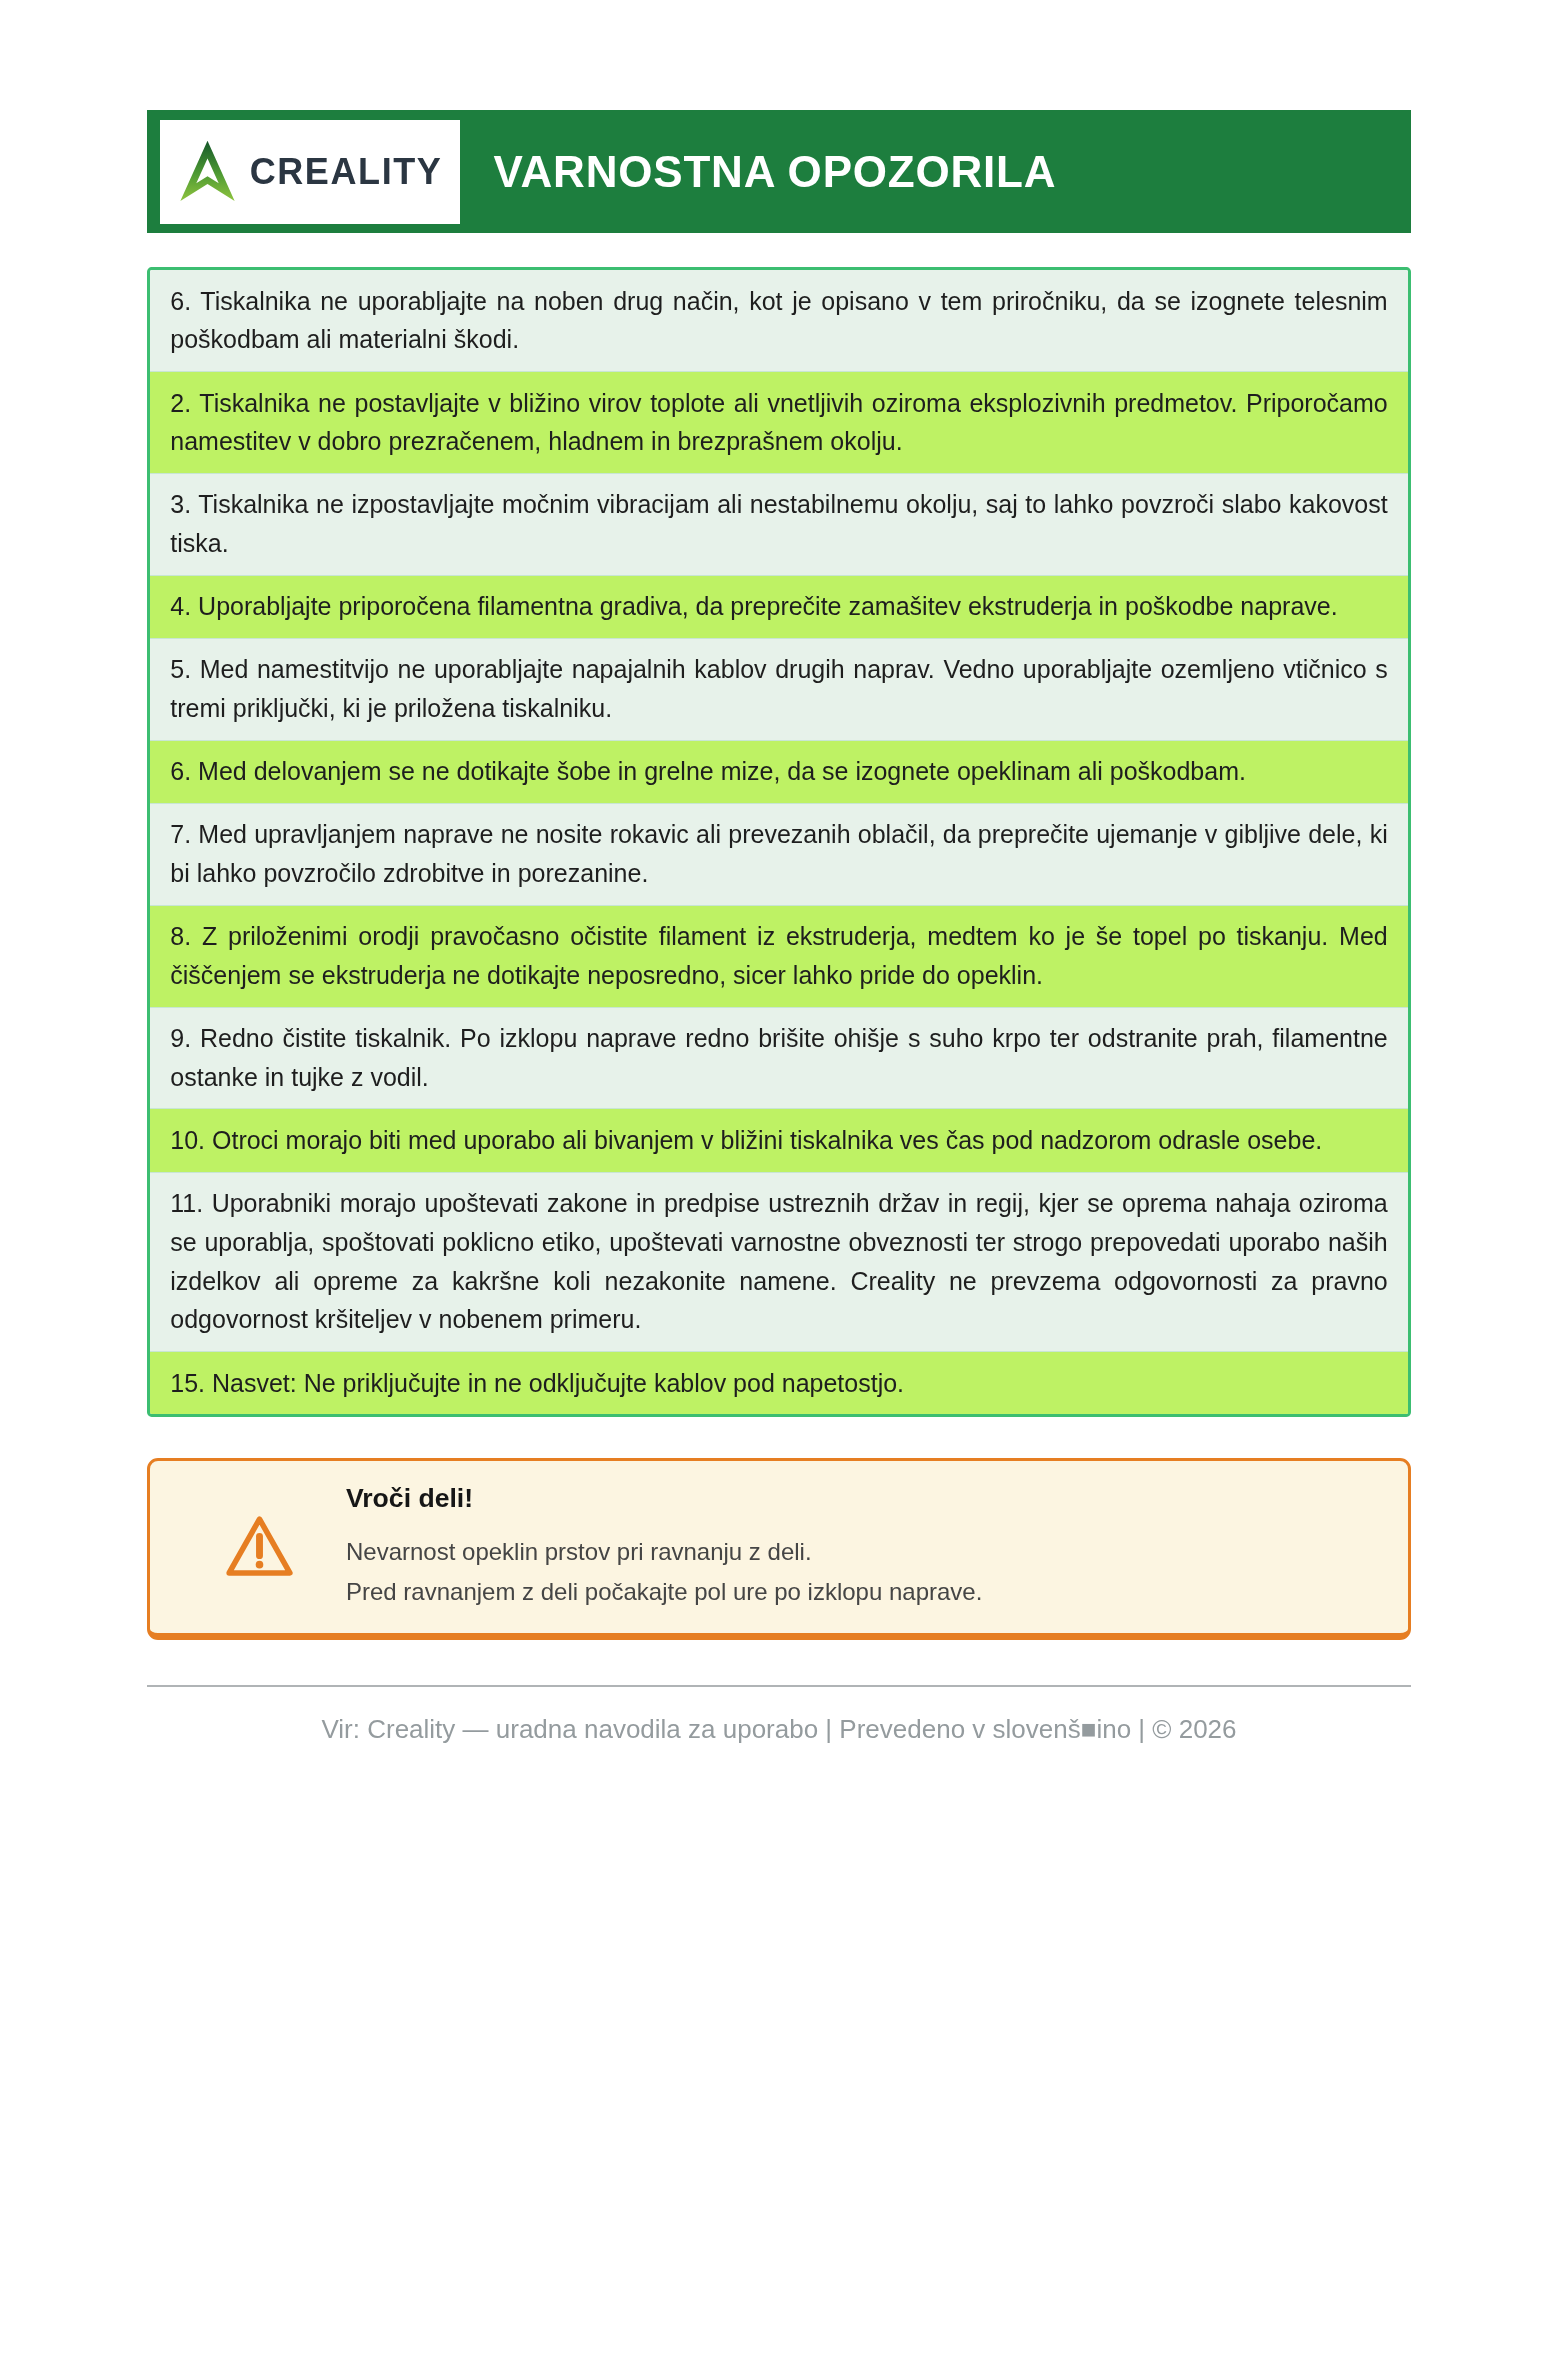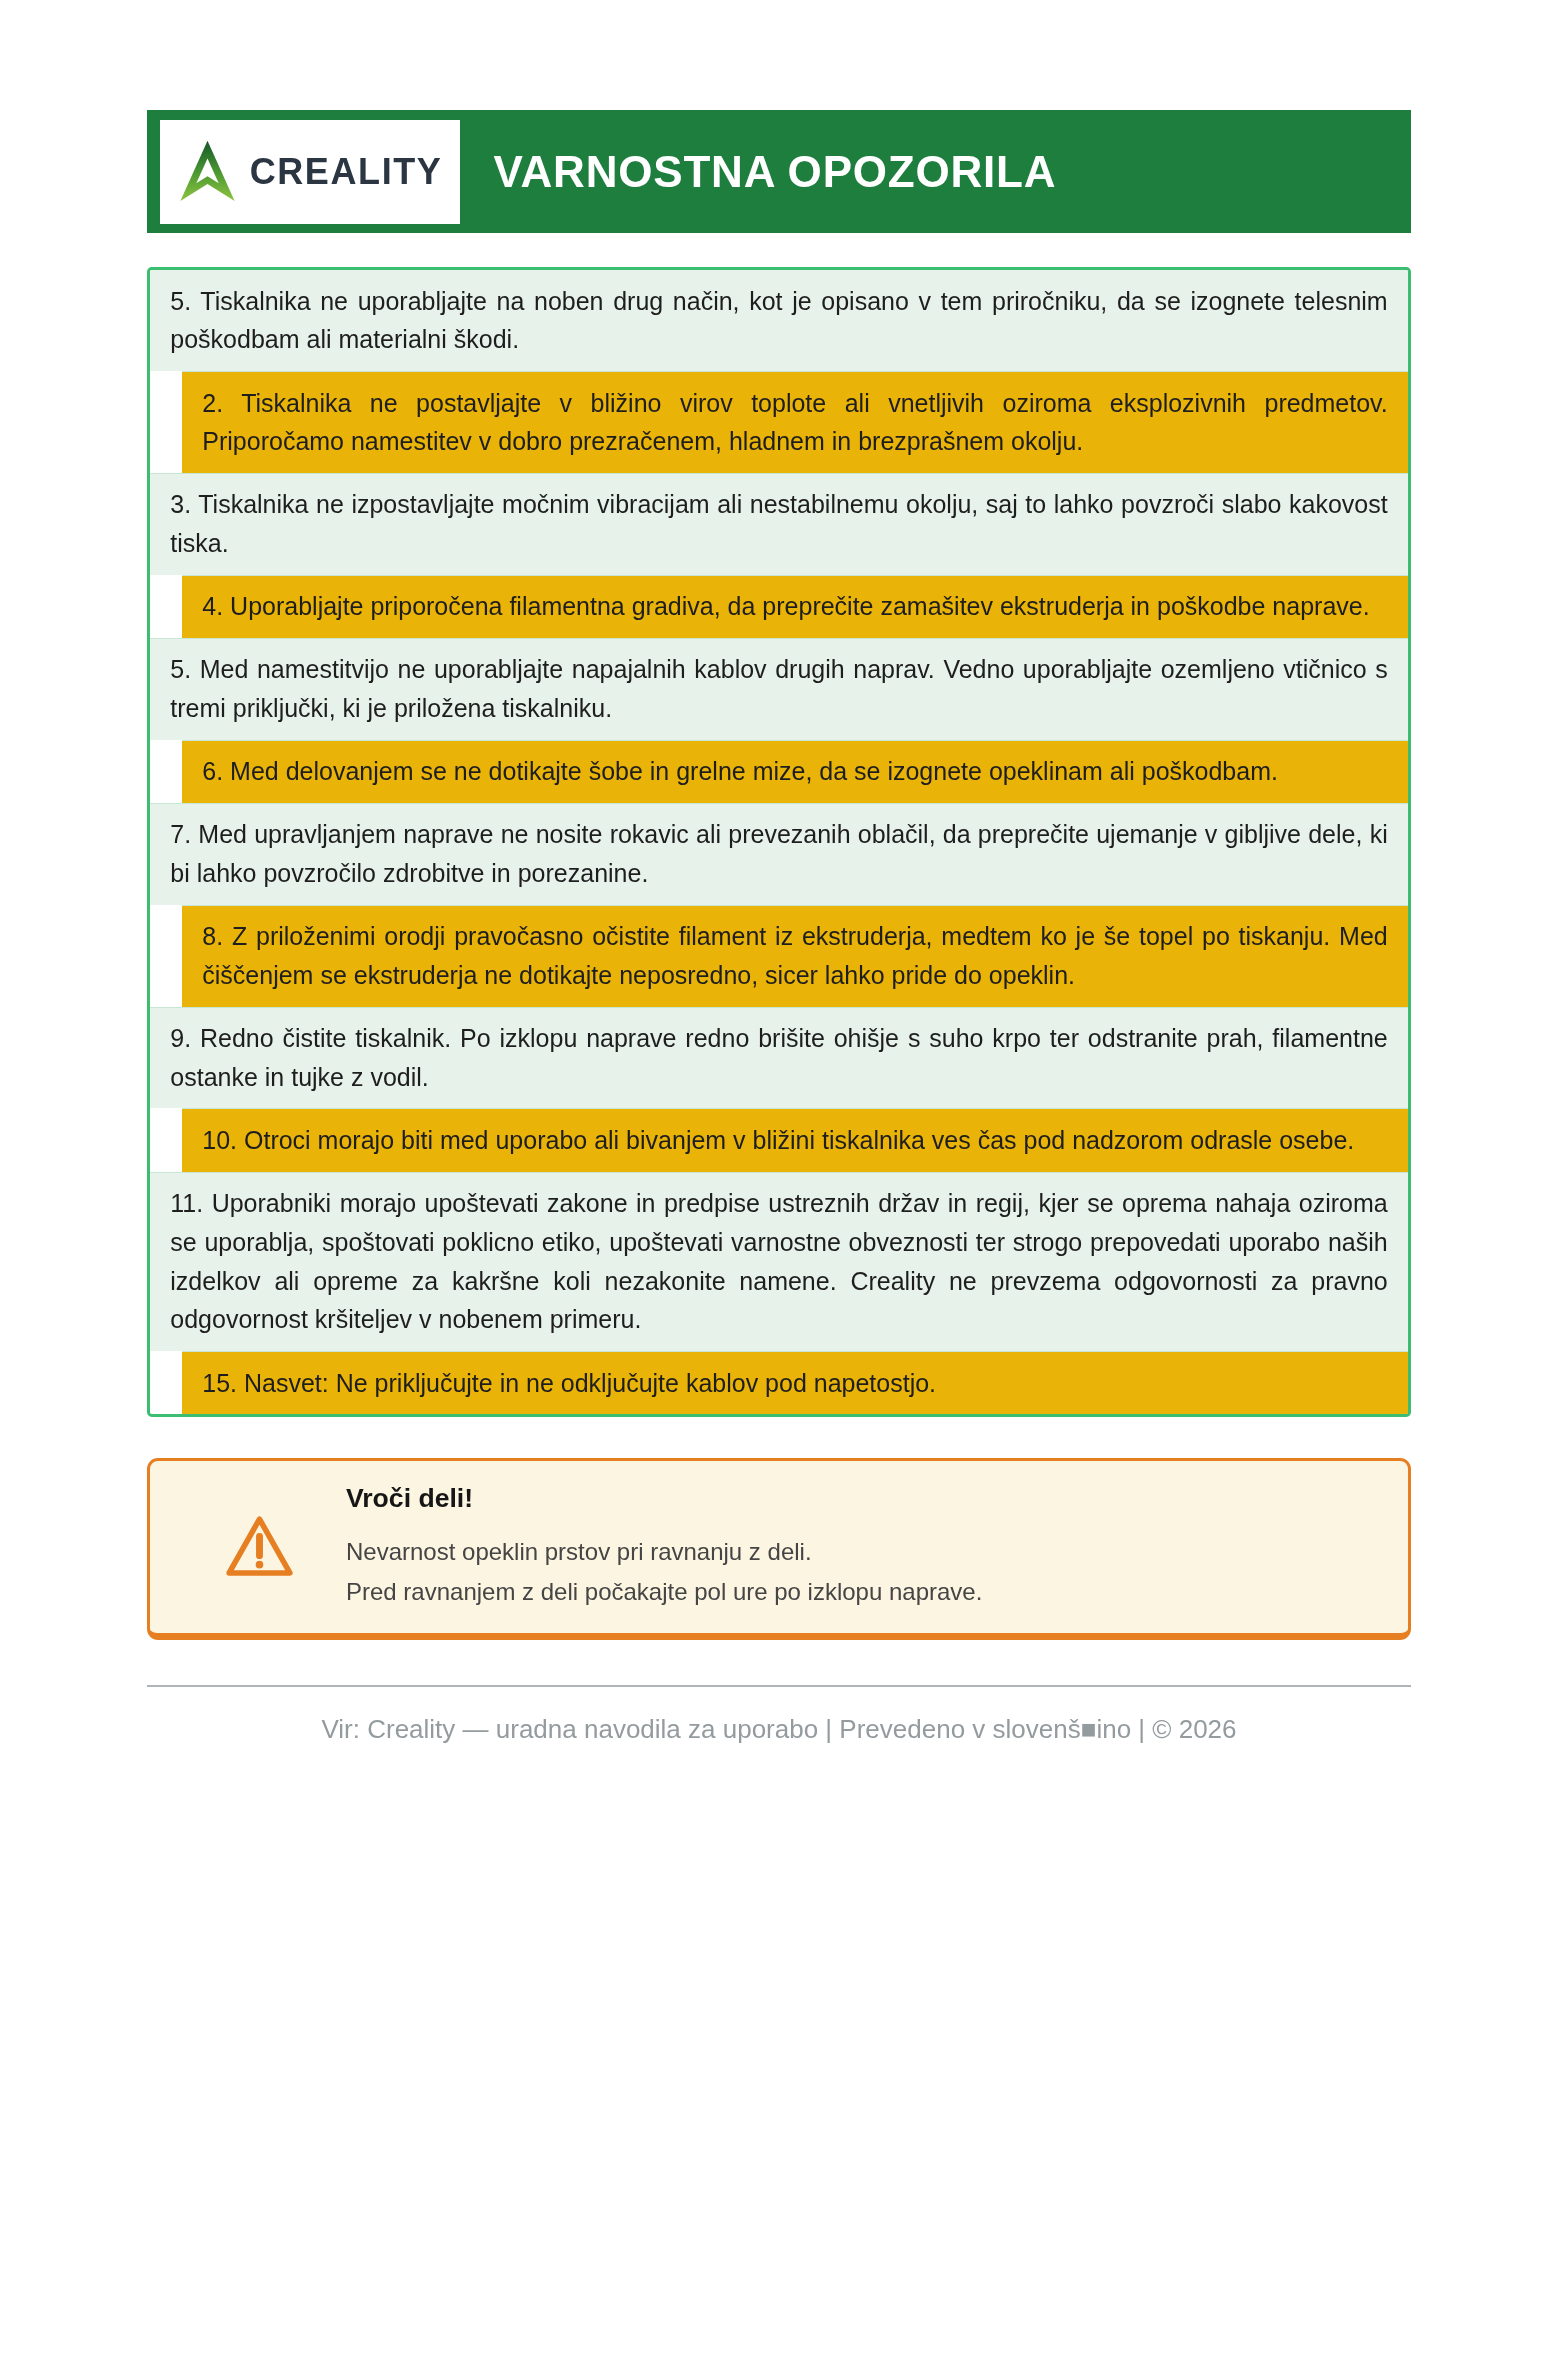--- a/index.html
+++ b/index.html
@@ -61,21 +61,21 @@
     overflow: hidden;
   }
   .row {
     font-size: 25px;
     line-height: 1.55;
     padding: 11.7px 20.3px;
     text-align: justify;
     color: var(--text-dark, #1e1e1e);
   }
   .row.odd { background: var(--row-green, #e7f2ea); }
-  .row.even { background: #eab308; margin-left: 32px; }
+  .row.even { background: #bef264; }
   .row + .row { border-top: 1.6px solid #c8e6d4; }
   
   .warning-box {
     margin-top: 41px;
     border: 3.1px solid var(--orange, #e67e22);
     border-bottom-width: 7px;
     border-radius: 11px;
     background: var(--warning-bg, #fcf5e1);
     display: flex;
     align-items: center;
@@ -126,21 +126,21 @@
           </defs>
           <path fill-rule="evenodd" fill="url(#crealityGrad)" d="M50,3 L96,105 L50,76 L4,105 Z  M50,33 L69,75 L50,63 L31,75 Z"></path>
         </svg>
       </span>
       <span class="logo-wordmark">CREALITY</span>
     </div>
     <div class="page-title">VARNOSTNA OPOZORILA</div>
   </div>
 
   <div class="safety-list">
-      <div class="row odd">5. Tiskalnika ne uporabljajte na noben drug način, kot je opisano v tem priročniku, da se izognete telesnim poškodbam ali materialni škodi.</div>
+      <div class="row odd">6. Tiskalnika ne uporabljajte na noben drug način, kot je opisano v tem priročniku, da se izognete telesnim poškodbam ali materialni škodi.</div>
       <div class="row even">2. Tiskalnika ne postavljajte v bližino virov toplote ali vnetljivih oziroma eksplozivnih predmetov. Priporočamo namestitev v dobro prezračenem, hladnem in brezprašnem okolju.</div>
       <div class="row odd">3. Tiskalnika ne izpostavljajte močnim vibracijam ali nestabilnemu okolju, saj to lahko povzroči slabo kakovost tiska.</div>
       <div class="row even">4. Uporabljajte priporočena filamentna gradiva, da preprečite zamašitev ekstruderja in poškodbe naprave.</div>
       <div class="row odd">5. Med namestitvijo ne uporabljajte napajalnih kablov drugih naprav. Vedno uporabljajte ozemljeno vtičnico s tremi priključki, ki je priložena tiskalniku.</div>
       <div class="row even">6. Med delovanjem se ne dotikajte šobe in grelne mize, da se izognete opeklinam ali poškodbam.</div>
       <div class="row odd">7. Med upravljanjem naprave ne nosite rokavic ali prevezanih oblačil, da preprečite ujemanje v gibljive dele, ki bi lahko povzročilo zdrobitve in porezanine.</div>
       <div class="row even">8. Z priloženimi orodji pravočasno očistite filament iz ekstruderja, medtem ko je še topel po tiskanju. Med čiščenjem se ekstruderja ne dotikajte neposredno, sicer lahko pride do opeklin.</div>
       <div class="row odd">9. Redno čistite tiskalnik. Po izklopu naprave redno brišite ohišje s suho krpo ter odstranite prah, filamentne ostanke in tujke z vodil.</div>
       <div class="row even">10. Otroci morajo biti med uporabo ali bivanjem v bližini tiskalnika ves čas pod nadzorom odrasle osebe.</div>
       <div class="row odd">11. Uporabniki morajo upoštevati zakone in predpise ustreznih držav in regij, kjer se oprema nahaja oziroma se uporablja, spoštovati poklicno etiko, upoštevati varnostne obveznosti ter strogo prepovedati uporabo naših izdelkov ali opreme za kakršne koli nezakonite namene. Creality ne prevzema odgovornosti za pravno odgovornost kršiteljev v nobenem primeru.</div>

